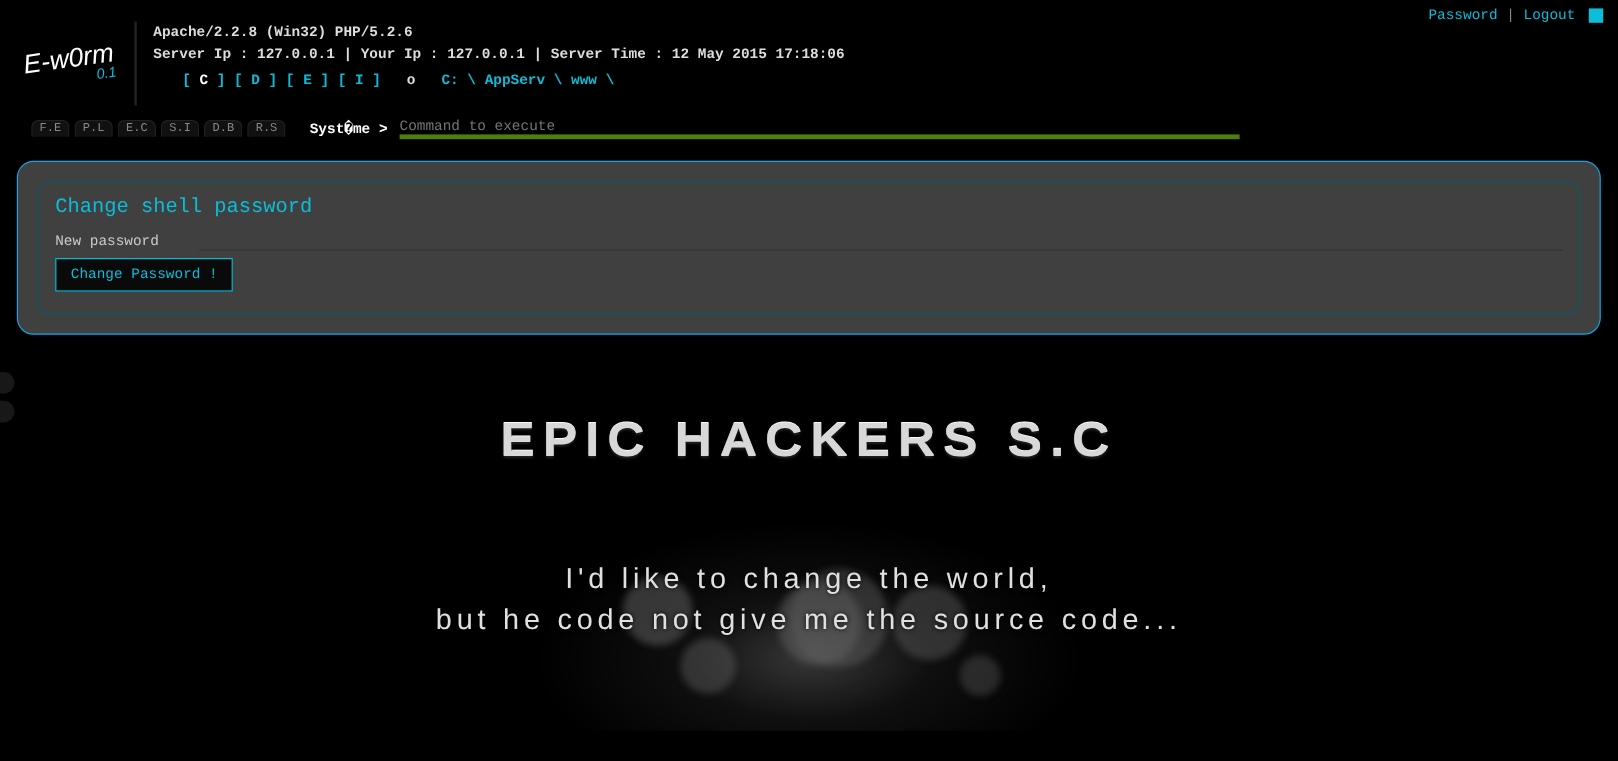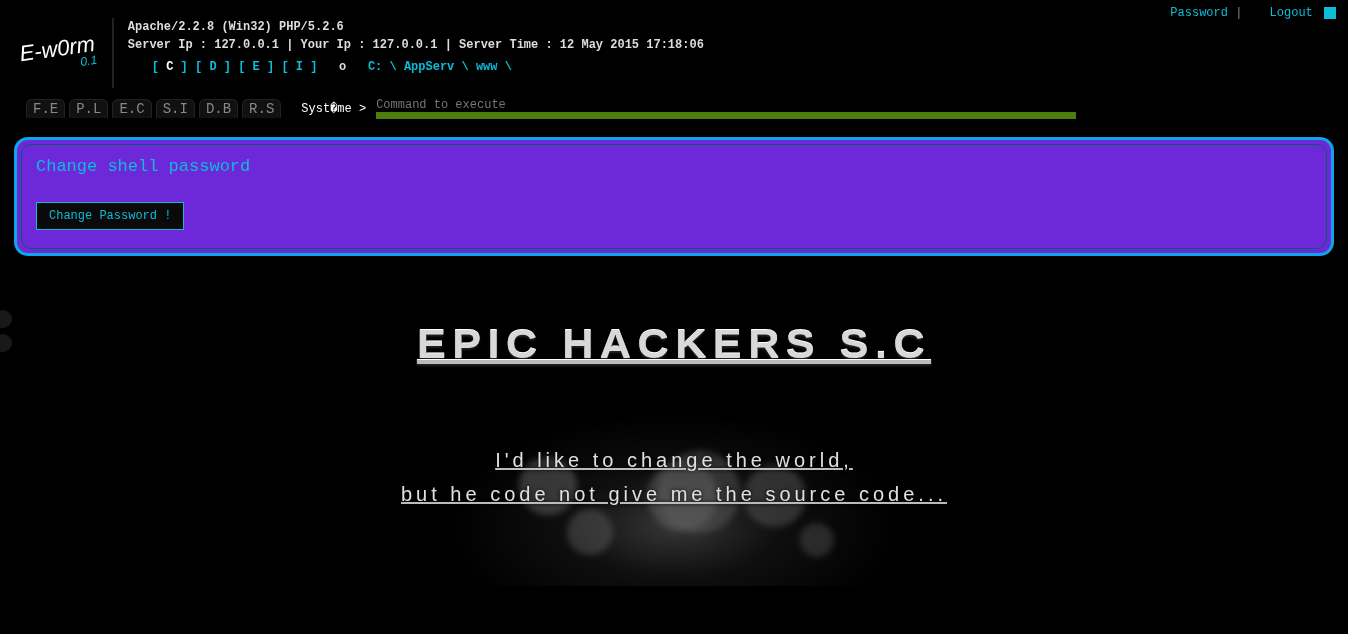--- a/index.html
+++ b/index.html
@@ -14,21 +14,21 @@
     position: relative;
   }
   .top-bar {
     position: absolute;
     top: 6px;
     right: 12px;
     color: #888;
     font-size: 12px;
     z-index: 10;
   }
-  .top-bar a { color: #0bbdd9; text-decoration: none; cursor: pointer; margin-left: 20px; }
+  .top-bar a { color: #0bbdd9; text-decoration: none; cursor: pointer; }
   .top-bar .box { display: inline-block; width: 12px; height: 12px; background: #0bbdd9; vertical-align: middle; margin-left: 4px; }
   .header {
     display: flex;
     align-items: flex-start;
     padding: 18px 20px 0 20px;
   }
   .logo {
     color: #fff;
     font-family: "Comic Sans MS", cursive, sans-serif;
     font-size: 22px;
@@ -52,48 +52,48 @@
     align-items: center;
     margin: 10px 0 0 26px;
     gap: 4px;
   }
   .tab {
     background: #111;
     border: 1px solid #222;
     border-bottom: none;
     border-radius: 6px 6px 0 0;
     padding: 1px 6px;
-    font-size: 14px;
+    font-size: 10px;
     color: #888;
     cursor: pointer;
     font-family: "Courier New", monospace;
   }
   .prompt {
     margin-left: 16px;
     color: #fff;
-    font-weight: normal;
+    font-weight: bold;
   }
   .prompt .gt { color: #fff; }
   .cmd-input {
     margin-left: 6px;
     background: transparent;
     border: none;
-    border-bottom: 7px solid #4d7c0f;
+    border-bottom: 4px solid #4d7c0f;
     color: #888;
     font-family: "Courier New", monospace;
     font-size: 12px;
     width: 700px;
     outline: none;
   }
   .panel-outer {
     margin: 18px 14px 10px 14px;
-    border: 3px solid #0ea5e9;
+    border: 1px solid #0ea5e9;
     border-radius: 14px;
-    padding: 4px;
-    background: #6d28d9;
+    padding: 16px;
+    background: #404040;
     box-shadow: 0 4px 14px rgba(0,0,0,0.9);
   }
   .panel-inner {
     border: 1px solid #0a5a66;
     border-radius: 10px;
     padding: 12px 14px 18px 14px;
   }
   .panel-title {
     color: #0bbdd9;
     font-size: 17px;
@@ -114,35 +114,33 @@
     flex: 1;
     border: none;
     border-bottom: 1px solid #333;
     background: transparent;
     color: #ccc;
     font-family: "Courier New", monospace;
     outline: none;
     height: 16px;
   }
   .btn {
-    margin-top: 16px;
     border: 1px solid #0bbdd9;
     background: #0a0a0a;
     color: #0bbdd9;
     padding: 6px 12px;
     font-family: "Courier New", monospace;
     font-size: 12px;
     cursor: pointer;
   }
   .bg-area {
     position: relative;
     width: 100%;
     height: 320px;
     overflow: hidden;
-    text-decoration: underline;
   }
   .world-glow {
     position: absolute;
     left: 50%; top: 130px;
     width: 520px; height: 260px;
     transform: translate(-50%, 0);
     background: radial-gradient(ellipse at center, rgba(120,120,120,0.45) 0%, rgba(60,60,60,0.25) 28%, rgba(0,0,0,0.0) 62%);
     filter: blur(2px);
     z-index: 0;
   }
@@ -173,21 +171,21 @@
     text-shadow: 0 2px 2px #222, 0 -1px 0 #fff;
     margin-top: 56px;
     z-index: 2;
     text-transform: uppercase;
     transform: scaleX(1.08);
   }
   .quote {
     position: relative;
     text-align: center;
     font-family: Arial, sans-serif;
-    font-size: 20px;
+    font-size: 24px;
     letter-spacing: 4px;
     color: #e0e0e0;
     line-height: 34px;
     margin-top: 76px;
     z-index: 2;
     text-shadow: 0 0 4px #000;
   }
   .left-bumps {
     position: absolute;
     left: -10px;
@@ -234,20 +232,24 @@
   <span class="prompt">
     <span>Syst�me</span>
     <span class="gt">&gt;</span>
   </span>
   <input class="cmd-input" type="text" placeholder="Command to execute" style="">
 </div>
 
 <div class="panel-outer">
   <div class="panel-inner">
     <div class="panel-title">Change shell password</div>
+    <div class="form-row">
+      <div class="form-label">New password</div>
+      <input class="form-input" type="password" style="">
+    </div>
     <button class="btn">Change Password !</button>
   </div>
 </div>
 
 <div class="left-bumps">
   <div class="bump"></div>
   <div class="bump"></div>
 </div>
 
 <div class="bg-area">

